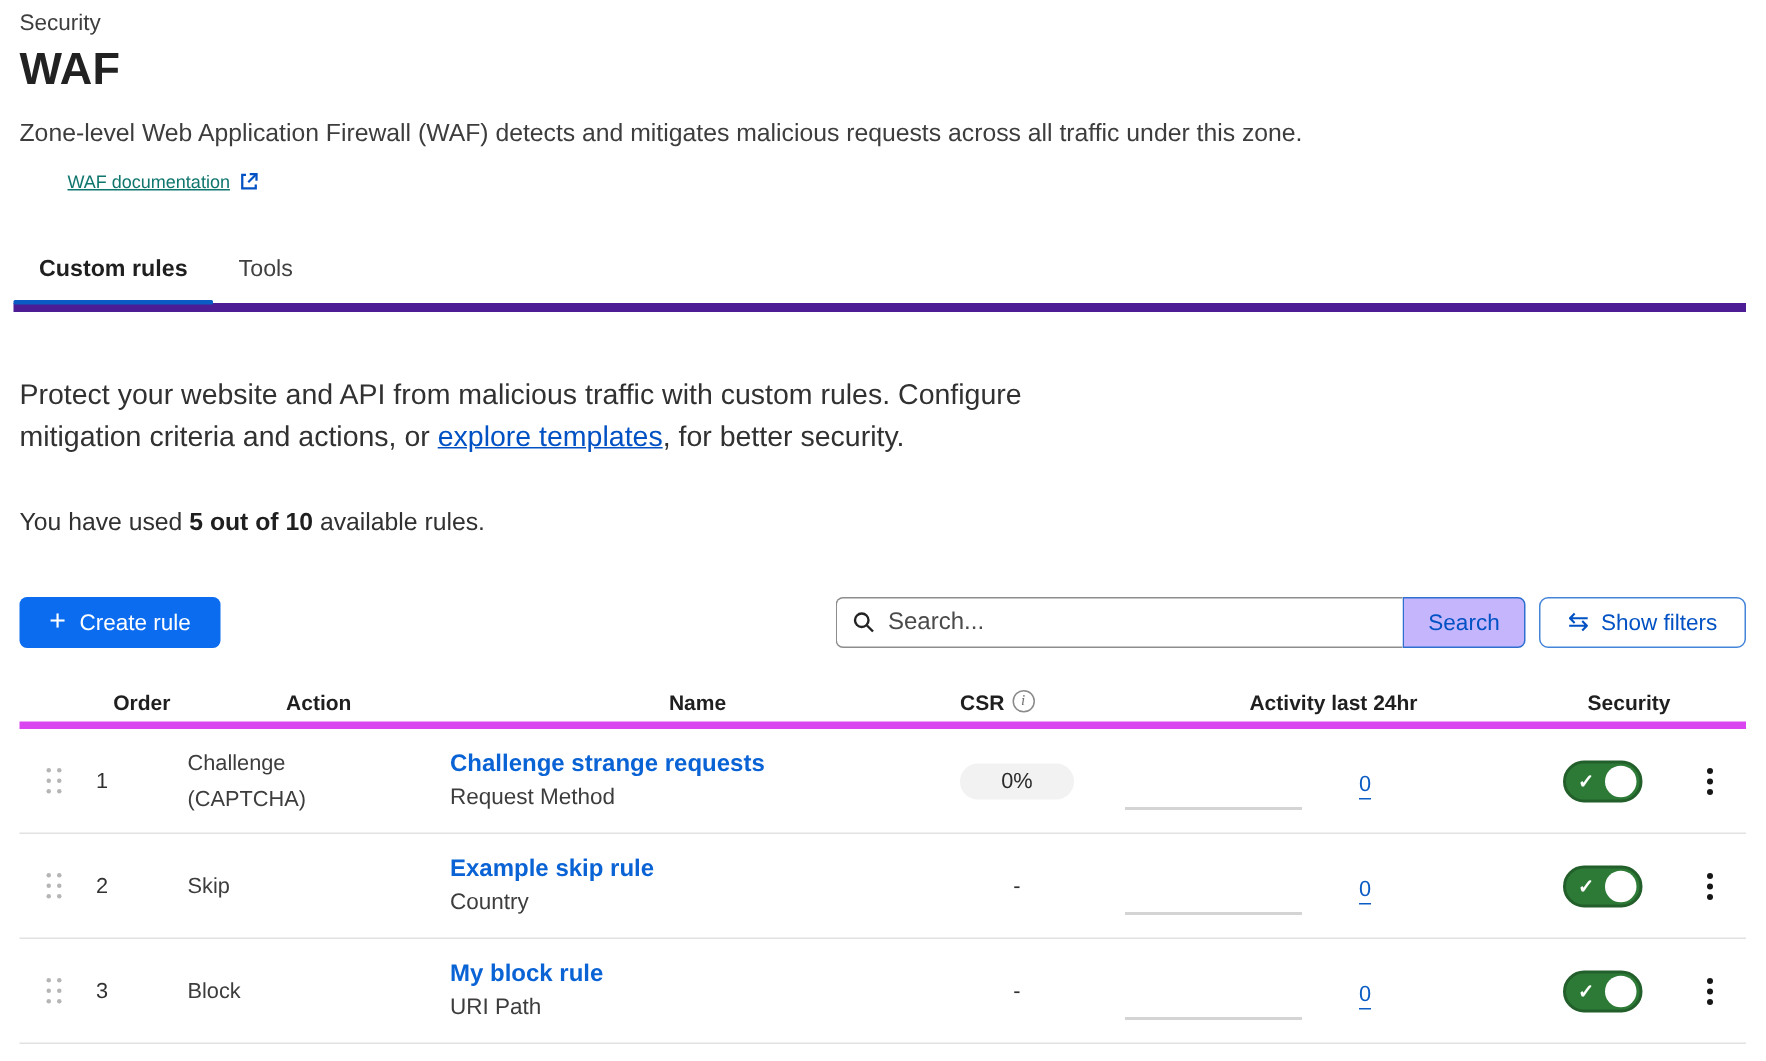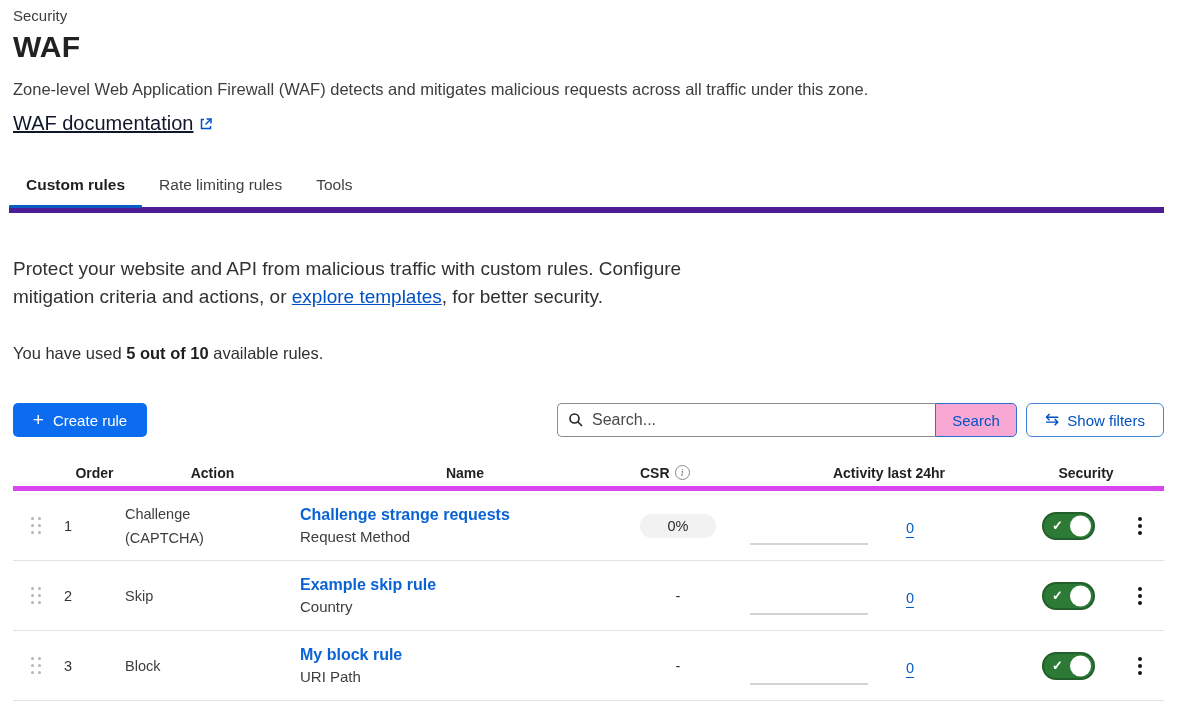--- a/index.html
+++ b/index.html
@@ -12,22 +12,22 @@
     overflow: hidden;
   }
   .container { padding: 7px 13px 0 13px; width: 1177px; }
 
   
   .breadcrumb { font-size: 15px; color: #3d3d3d; }
   .page-title { font-size: 30px; font-weight: 600; color: #222; margin-top: 6px; letter-spacing: 0.2px; }
   .description { font-size: 16.5px; color: #3d3d3d; margin-top: 16px; }
   .doc-link-row { margin-top: 13px; }
   .doc-link {
-    font-size: 20px; color: #0f172a; text-decoration: underline;
-    display: inline-flex; align-items: center; gap: 6px; cursor: pointer;
+    font-size: 12px; color: #0f766e; text-decoration: underline;
+    display: inline-flex; align-items: center; gap: 6px; cursor: pointer; margin-left: 32px;
   }
   .ext-icon svg { display: block; }
 
   
   .tabs {
     display: flex; margin-top: 35px; border-bottom: 6px solid #4c1d95;
     margin-left: -4px;
   }
   .tab {
     font-size: 15.5px; color: #414141; padding: 6px 17px 13px 17px;
@@ -57,21 +57,21 @@
   .search-group { display: flex; }
   .search-wrap { position: relative; }
   .search-input {
     width: 378px; height: 34px; border: 1px solid #8d8d8d; border-right: none;
     border-radius: 5px 0 0 5px; padding: 0 10px 0 34px; font-size: 16px;
     font-family: inherit; color: #313131; outline: none;
   }
   .search-input::placeholder { color: #4a4a4a; }
   .search-icon { position: absolute; left: 11px; top: 9px; }
   .search-btn {
-    height: 34px; width: 82px; background: #f9a8d4; border: 1px solid #2e6fd0; color: #0051c3;
+    height: 34px; width: 82px; background: #c4b5fd; border: 1px solid #2e6fd0; color: #0051c3;
     border-radius: 0 5px 5px 0; font-size: 15px; font-family: inherit; cursor: pointer;
   }
   .filters-btn {
     height: 34px; width: 138px; background: #fff; border: 1px solid #4585d9; color: #0051c3;
     border-radius: 6px; font-size: 15px; font-family: inherit; cursor: pointer;
     display: inline-flex; align-items: center; justify-content: center; gap: 8px;
   }
   .filters-icon { font-size: 17px; line-height: 1; margin-top: -1px; }
 
   
@@ -144,21 +144,20 @@
           <path d="M5 2.5 H2.5 V11.5 H11.5 V9"></path>
           <path d="M7.5 2 H12 V6.5"></path>
           <path d="M12 2 L6.5 7.5"></path>
         </svg>
       </span>
     </a>
   </div>
 
   <div class="tabs">
     <div class="tab active">Custom rules</div>
-    <div class="tab">Rate limiting rules</div>
     <div class="tab">Tools</div>
   </div>
 
   <div class="intro">
     <span>Protect your website and API from malicious traffic with custom rules. Configure mitigation criteria and actions, or </span><a>explore templates</a><span>, for better security.</span>
   </div>
 
   <div class="usage">
     <span>You have used </span><b>5 out of 10</b><span> available rules.</span>
   </div>

